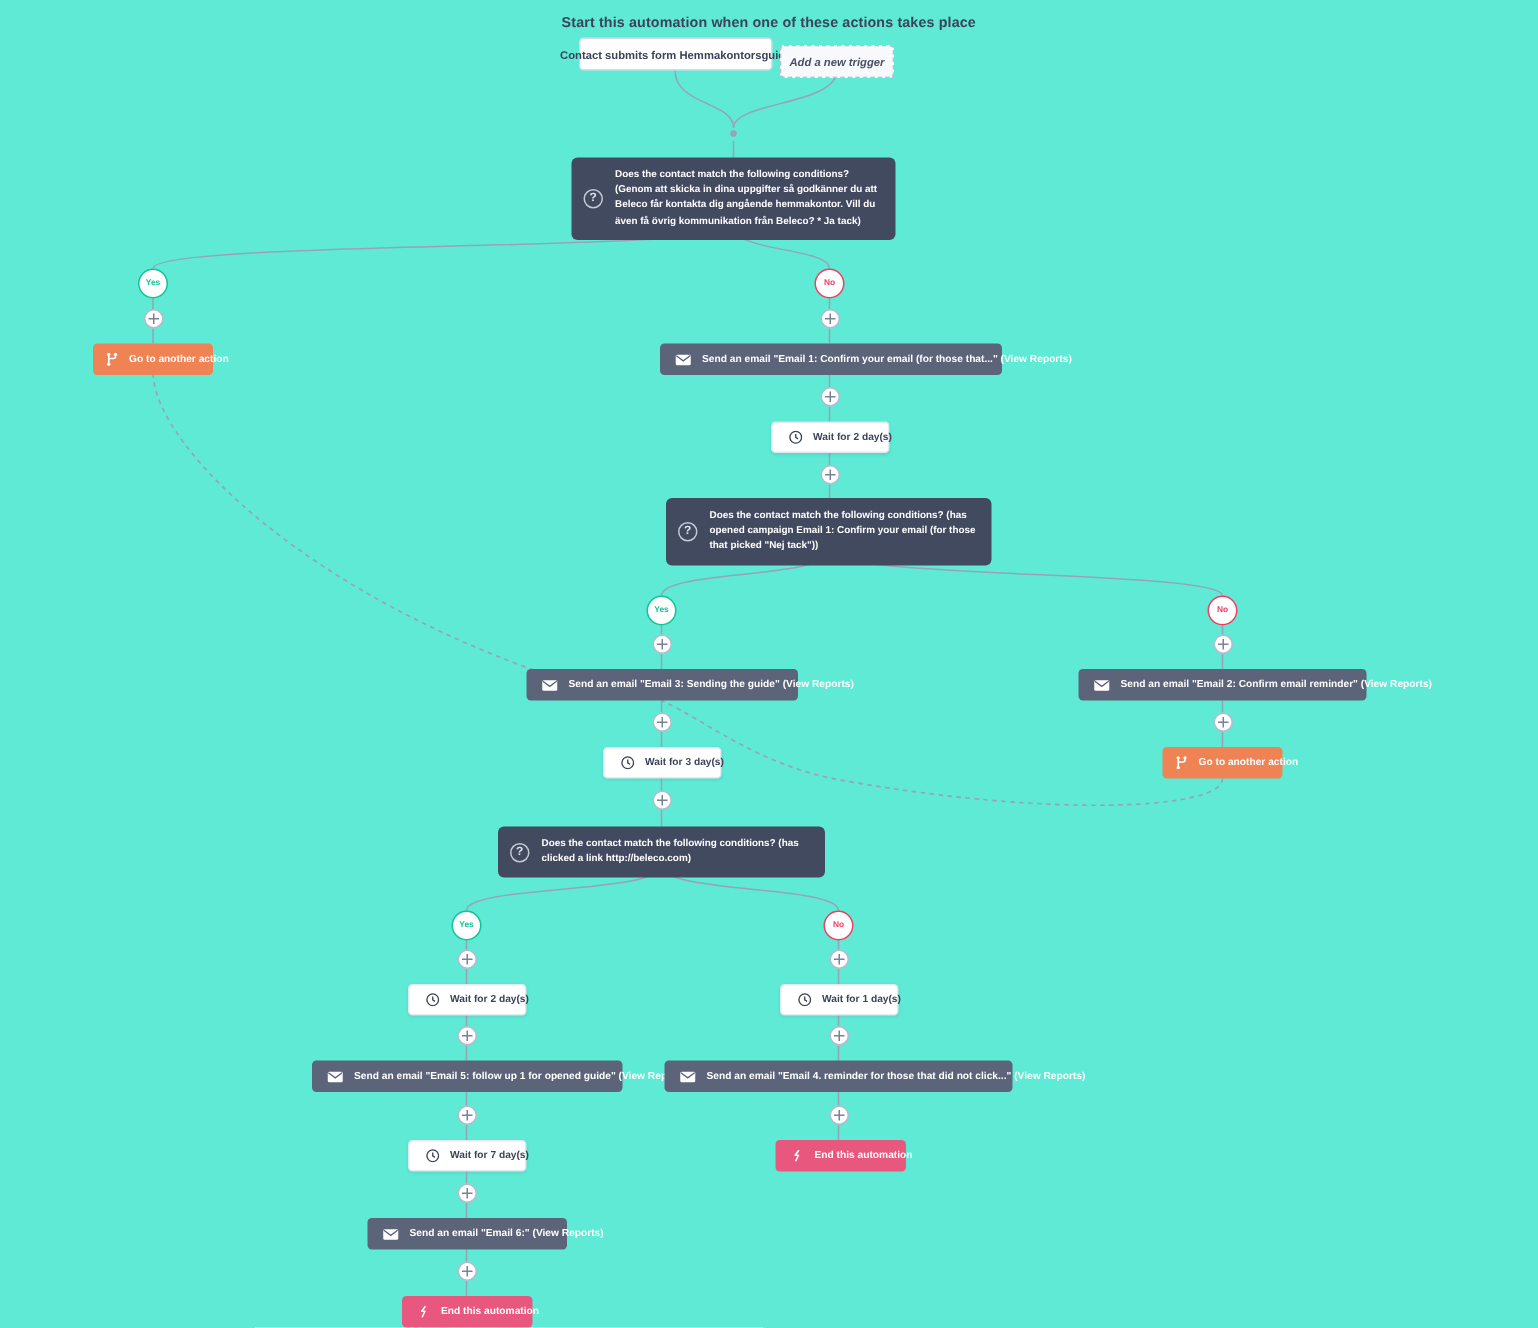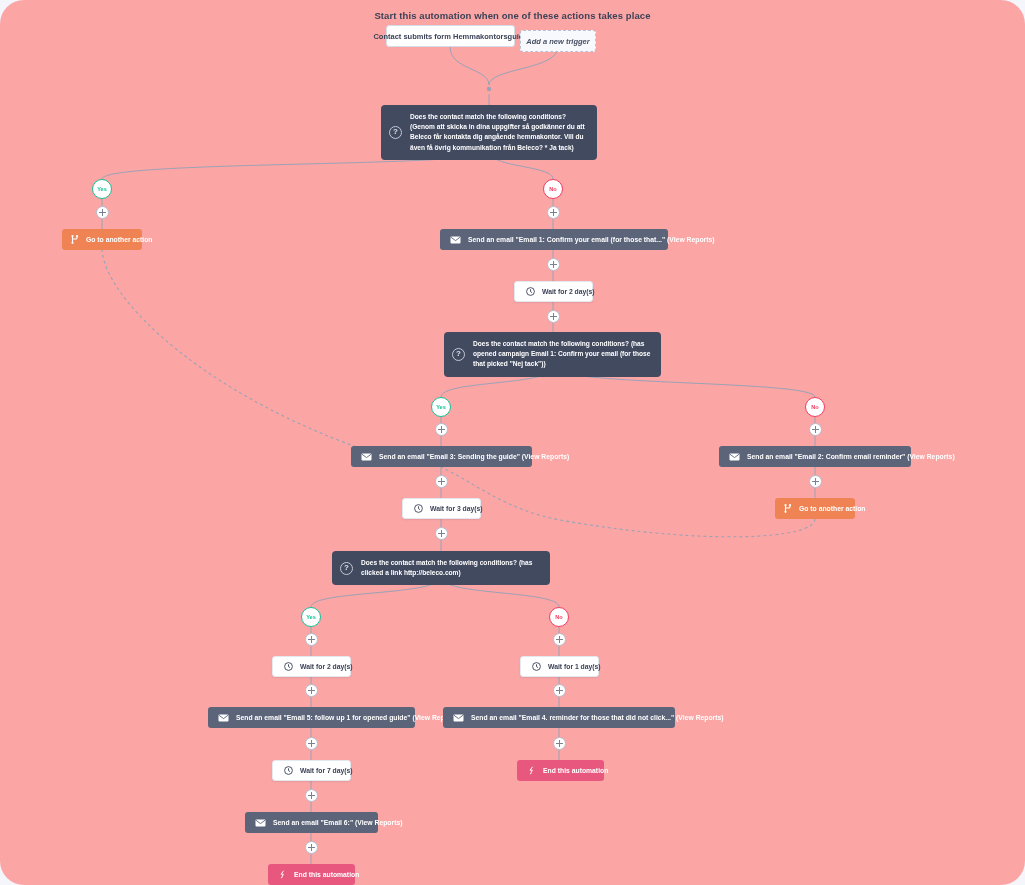--- a/index.html
+++ b/index.html
@@ -5,23 +5,22 @@
   * { box-sizing: border-box; }
   html, body {
     margin: 0; padding: 0;
     background: #f4f6fb;
     font-family: "Liberation Sans", sans-serif;
   }
   #canvas {
     position: relative;
     width: 1025px;
     height: 885px;
-    background: #fca5a5;
+    background: #5eead4;
     overflow: hidden;
-    border-radius: 24px;
   }
   #edges {
     position: absolute;
     left: 0; top: 0;
     width: 1025px; height: 885px;
     pointer-events: none;
   }
 
   
   .headline {

